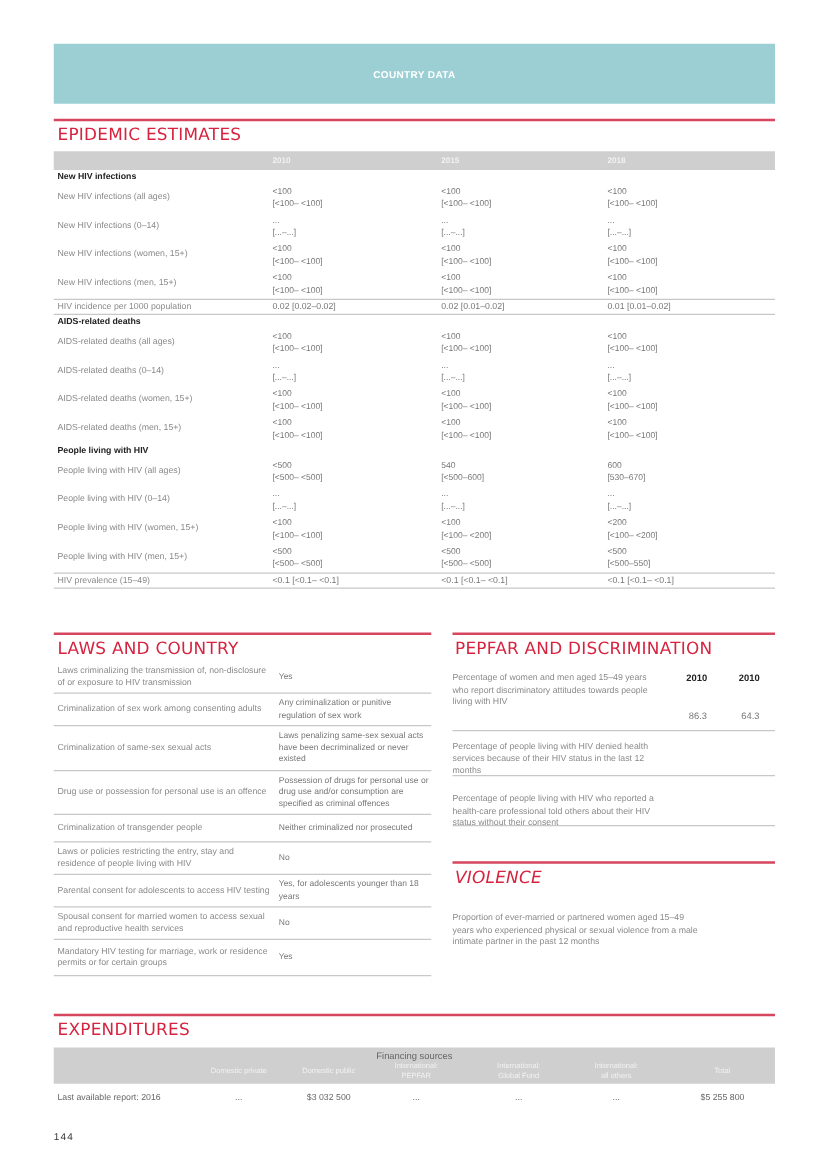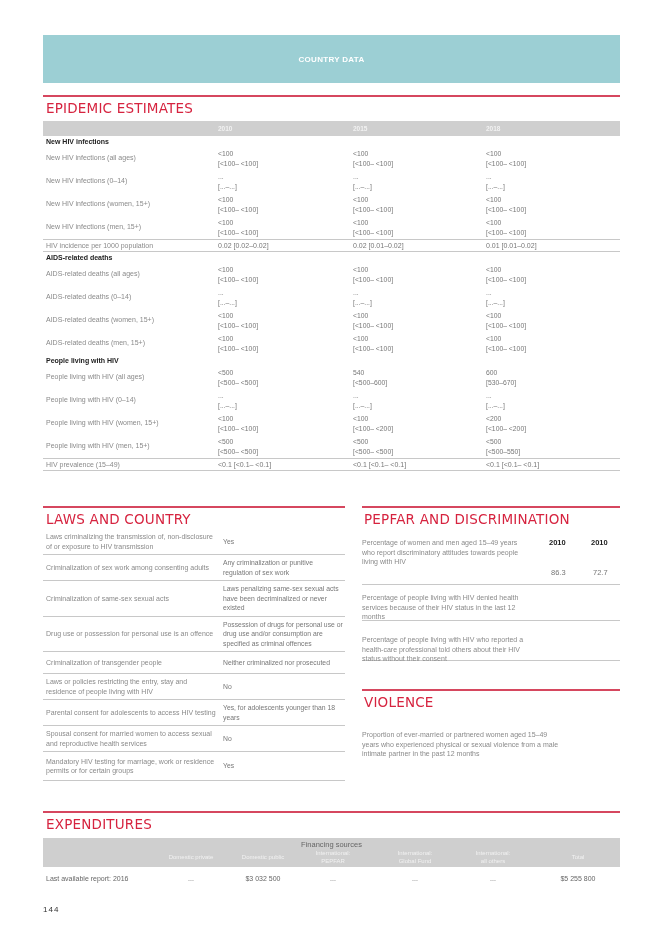--- a/index.html
+++ b/index.html
@@ -191,32 +191,32 @@
   </div>
 
 <div class="rule" style="left:362px;top:506px;width:258px;"></div>
 <div class="sec-title" style="left:364px;top:511px;">PEPFAR AND DISCRIMINATION</div>
 <div class="stig" id="stig-body">
     <div class="srow" style="padding-top:8px;height:55px;">
       <div class="q">Percentage of women and men aged 15–49 years who report discriminatory attitudes towards people living with HIV</div>
       <span class="yr" style="left:187px;">2010</span>
       <span class="yr" style="left:229px;">2010</span>
       <span class="val" style="left:189px;">86.3</span>
-      <span class="val" style="left:231px;">72.7</span>
+      <span class="val" style="left:231px;">64.3</span>
     </div>
     <div class="srow" style="padding-top:8px;height:36px;">
       <div class="q">Percentage of people living with HIV denied health services because of their HIV status in the last 12 months</div>
     </div>
     <div class="srow" style="padding-top:14px;height:40px;">
       <div class="q">Percentage of people living with HIV who reported a health-care professional told others about their HIV status without their consent</div>
     </div>
   </div>
 
 <div class="rule" style="left:362px;top:689px;width:258px;"></div>
-<div class="sec-title" style="left:364px;top:694px;">VIOLENCE</div>
+<div class="sec-title" style="left:364px;top:694px;font-style:italic;">VIOLENCE</div>
 <div class="viol">Proportion of ever-married or partnered women aged 15–49 years who experienced physical or sexual violence from a male intimate partner in the past 12 months</div>
 
 <div class="rule" style="left:43px;top:811px;width:577px;"></div>
 <div class="sec-title" style="left:46px;top:816px;">EXPENDITURES</div>
 <div class="exp">
   <div class="eh">
     <div class="fs">Financing sources</div>
     <div id="exp-cols">
         <div class="col" style="left:108px;top:15px;">Domestic private</div>
         <div class="col" style="left:180px;top:15px;">Domestic public</div>

